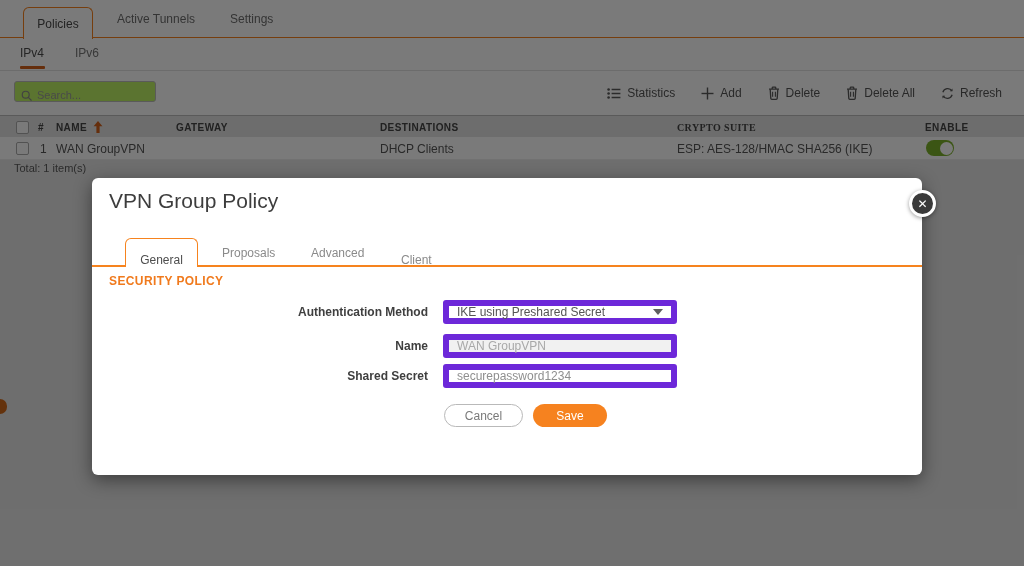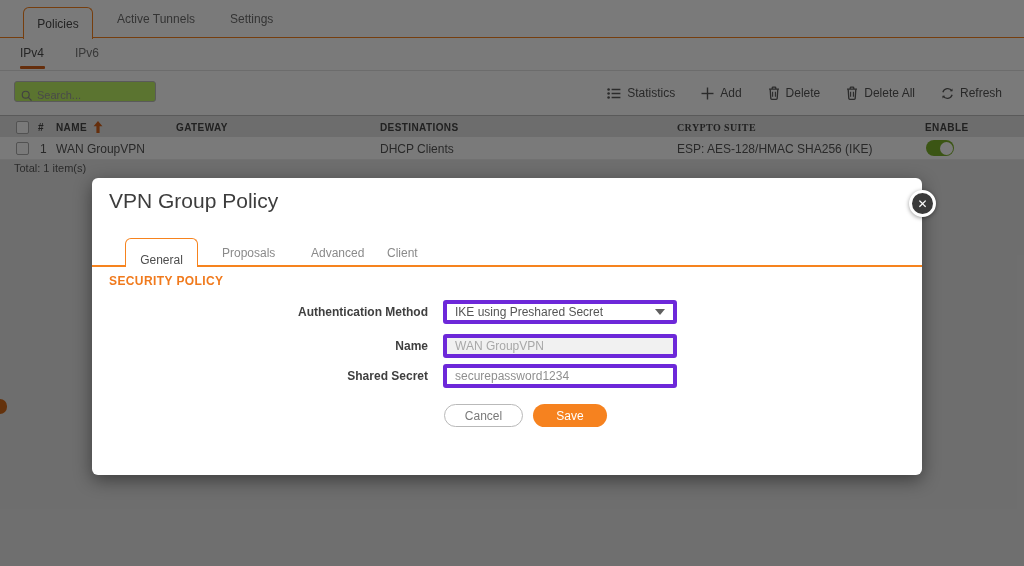--- a/index.html
+++ b/index.html
@@ -72,21 +72,21 @@
     font-size:12px; color:#4d4d4d; z-index:2; box-shadow:0 2px 0 0 #fff; }
   .mtab { position:absolute; top:1px; height:29px; display:flex; align-items:center;
     font-size:12px; color:#8a8a8a; cursor:pointer; }
   .section-heading { position:absolute; left:17px; top:96px; font-size:12px;
     font-weight:bold; color:#f07a1d; letter-spacing:.4px; }
   .frow { position:absolute; left:0; width:830px; height:24px; }
   .frow .flabel { position:absolute; left:0; top:0; width:336px; height:24px;
     display:flex; align-items:center; justify-content:flex-end;
     font-size:12px; font-weight:bold; color:#3f3f3f;padding-left:6px; }
   .fcontrol { position:absolute; left:351px; top:0; width:234px; height:24px;
-    border:4px solid #6d28d9; border-radius:3px; background:#fff;
+    border:6px solid #6d28d9; border-radius:3px; background:#fff;
     display:flex; align-items:center; padding:0 8px; font-size:12px; }
   .fcontrol.select { color:#555; cursor:pointer; justify-content:space-between; }
   .caret-down { width:0; height:0; border-left:5px solid transparent;
     border-right:5px solid transparent; border-top:6px solid #5f5f5f; }
   .fcontrol input { border:none; outline:none; width:100%; background:transparent;
     font-size:12px; font-family:"Liberation Sans",sans-serif; }
   .fcontrol.disabled { background:#f1f1f1; }
   .fcontrol.disabled input { color:#a8a8a8; }
   .fcontrol.secret input { color:#8f8f8f; }
   .btn-row { position:absolute; top:226px; left:0; width:830px; height:23px; }
@@ -246,21 +246,21 @@
     <div class="mtabs">
       <div class="mtab-active">
         <span>General</span>
       </div>
       <div class="mtab" style="left:130px;">
         <span>Proposals</span>
       </div>
       <div class="mtab" style="left:219px;">
         <span>Advanced</span>
       </div>
-      <div class="mtab" style="left:295px;">
+      <div class="mtab" style="left:309px;align-items:flex-end;">
         <span>Client</span>
       </div>
     </div>
 
     <div class="section-heading">SECURITY POLICY</div>
 
     <div class="frow" style="top:122px;">
       <div class="flabel">Authentication Method</div>
       <div class="fcontrol select">
         <span>IKE using Preshared Secret</span>

